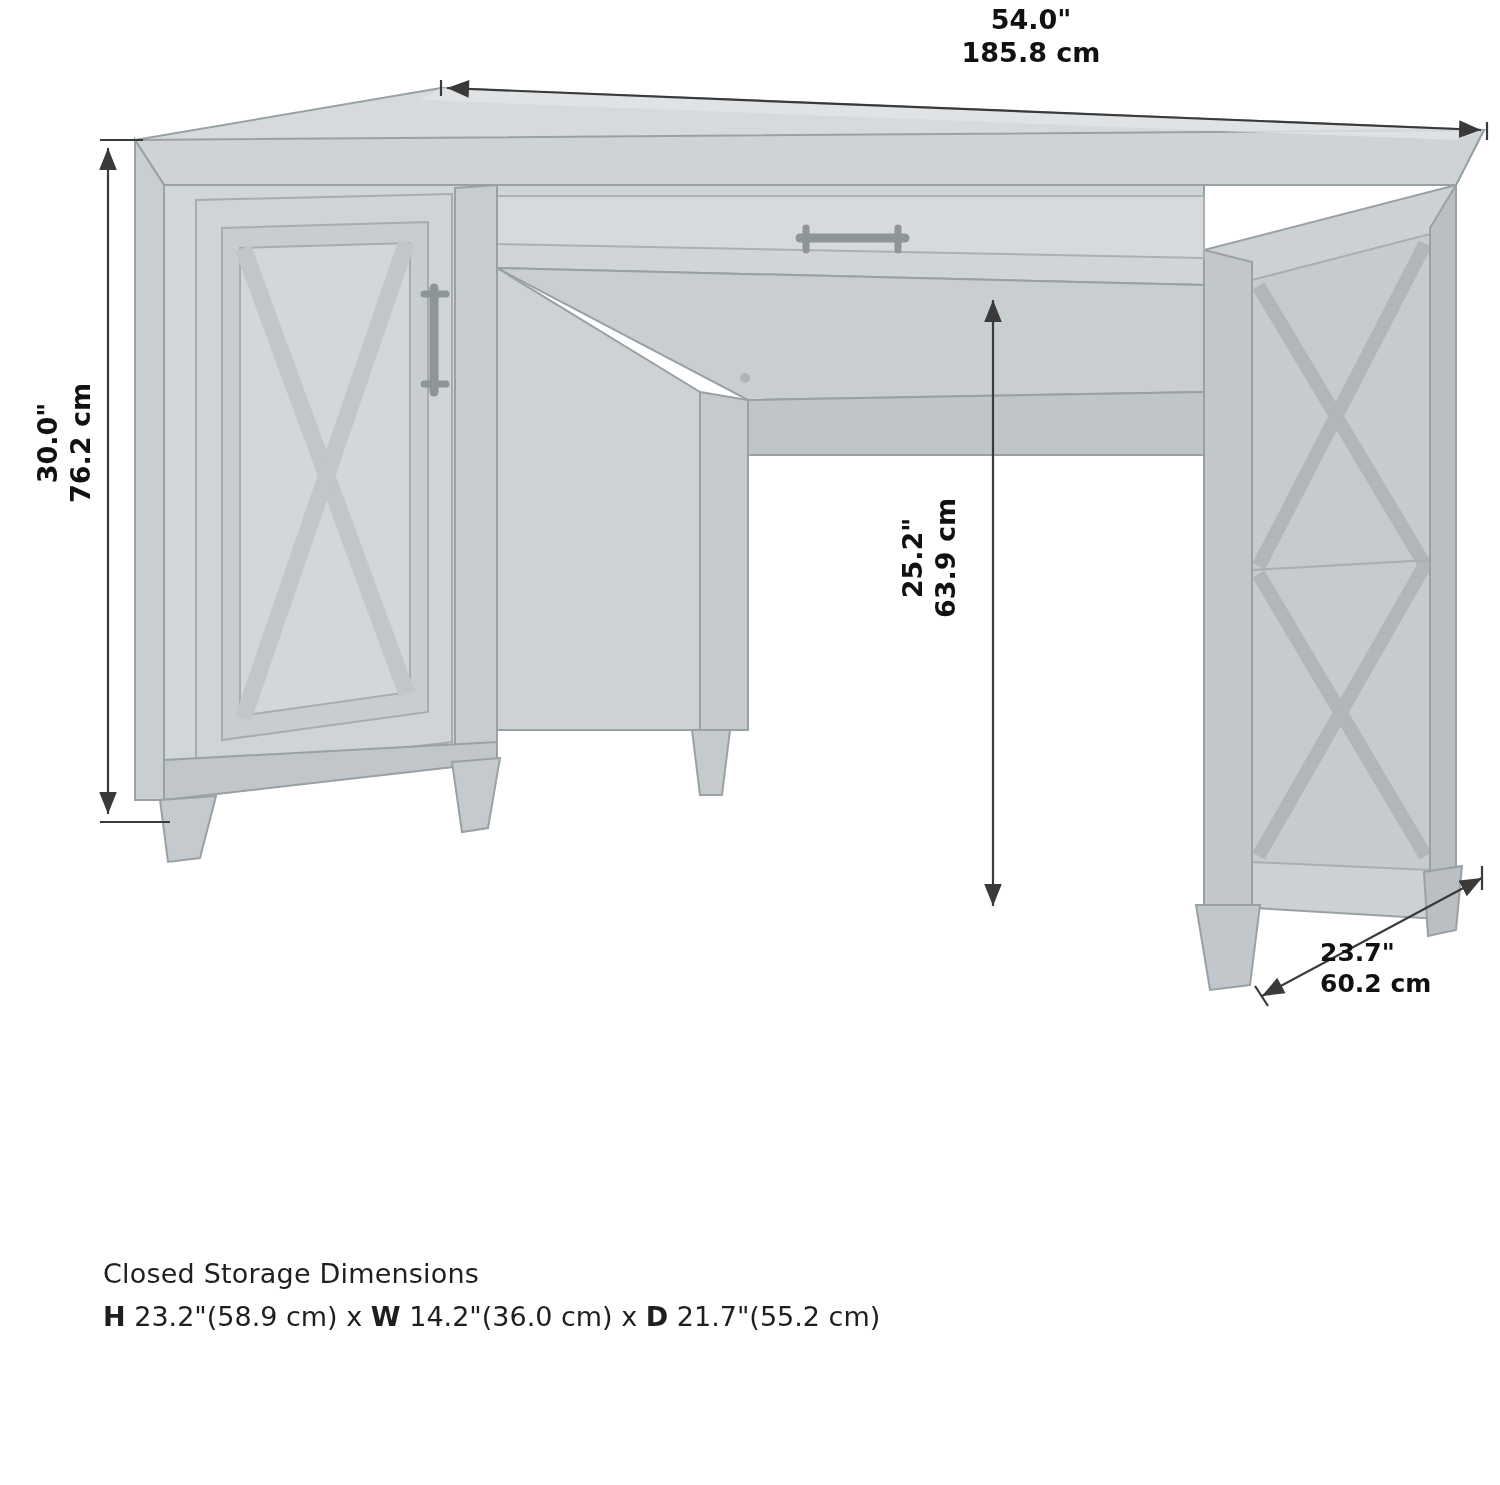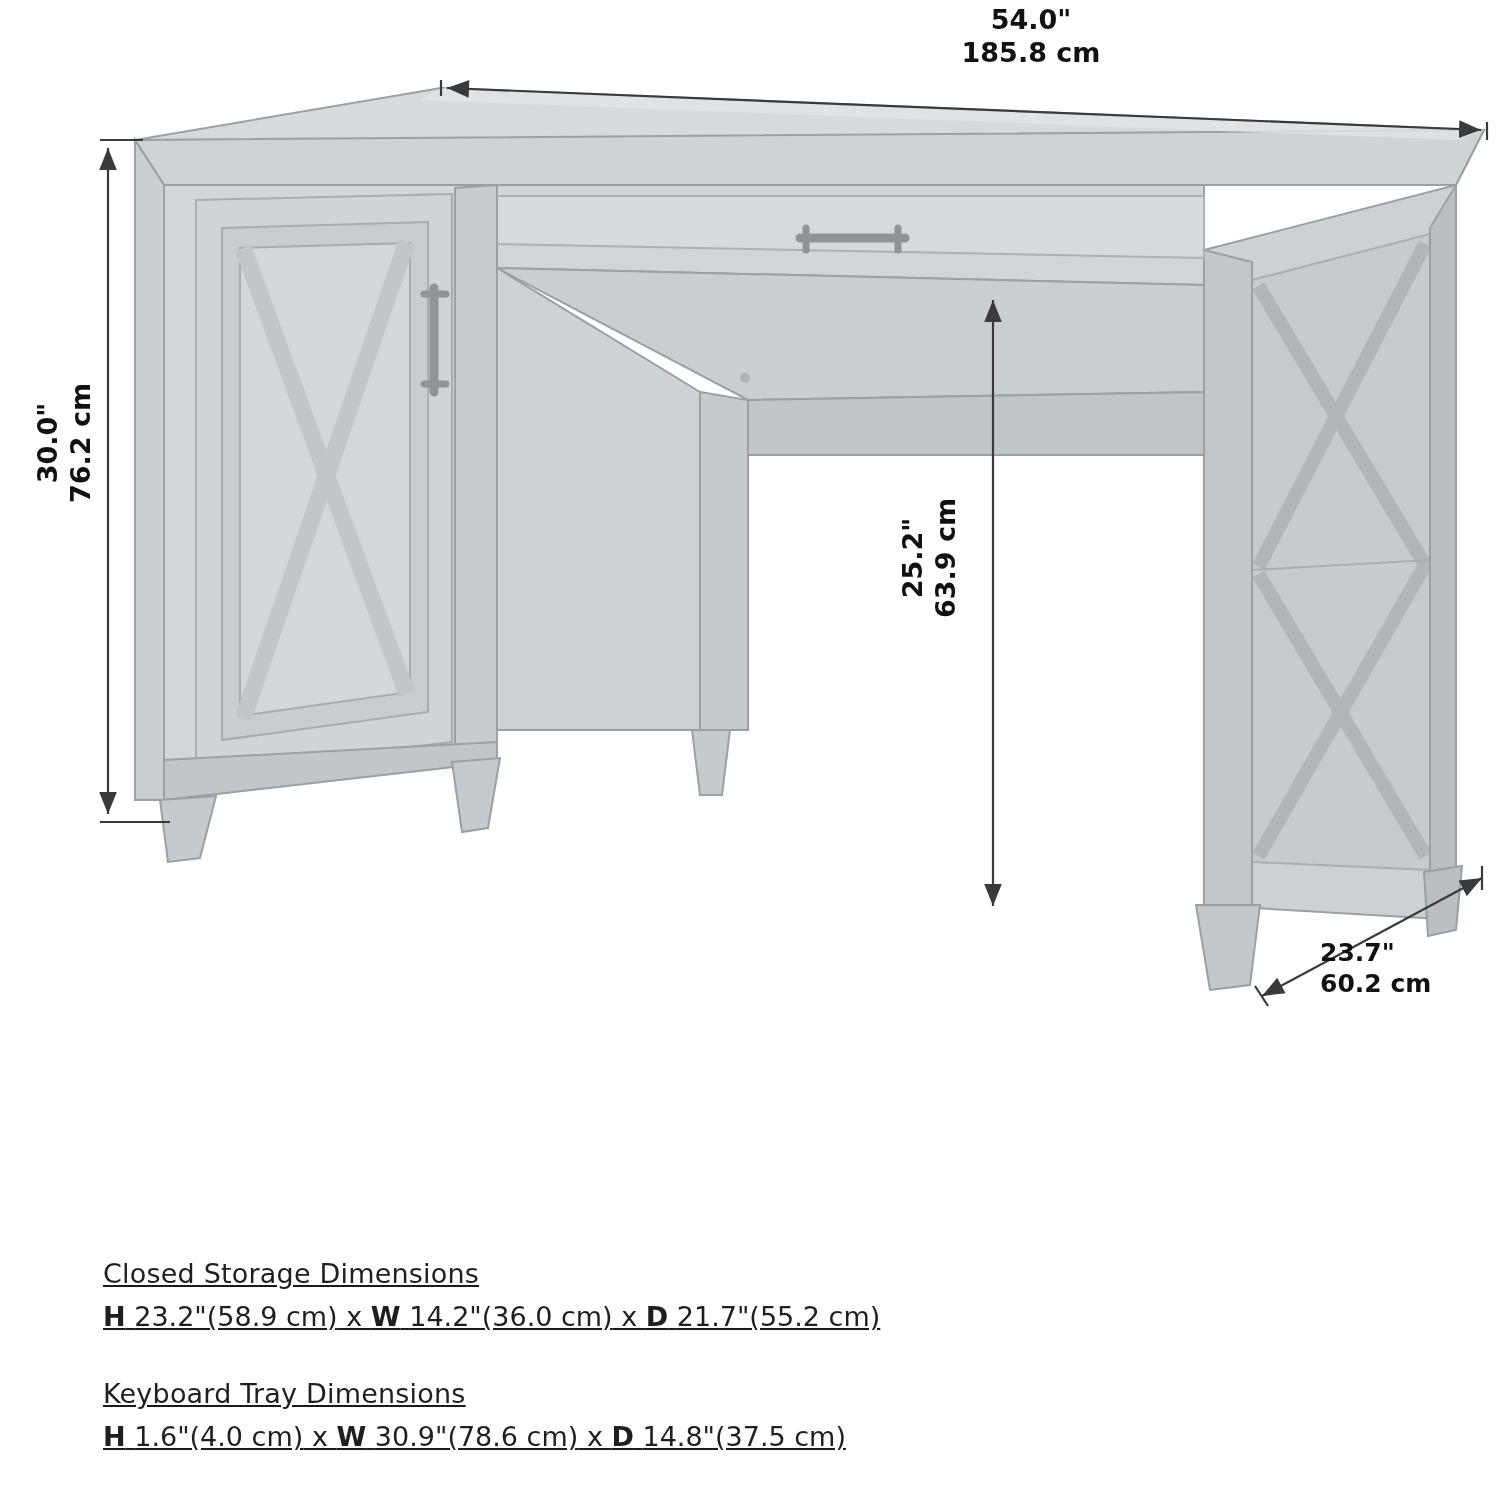--- a/index.html
+++ b/index.html
@@ -47,21 +47,21 @@
     transform: rotate(-90deg);
   }
 
   
   #specs {
     position: absolute;
     left: 103px;
     top: 1258px;
     width: 1100px;
   }
-  .spec-group { margin-bottom: 46px; text-decoration: underline; }
+  .spec-group { margin-bottom: 46px; }
   .spec-title {
     font-size: 27px;
     color: #1f1f1f;
     letter-spacing: 0.2px;
     margin-bottom: 12px;
     font-weight: 400;
   }
   .spec-line {
     font-size: 27px;
     color: #1f1f1f;
@@ -219,24 +219,15 @@
     <div class="spec-group">
       <div class="spec-title">Closed Storage Dimensions</div>
       <div class="spec-line">
         <b>H</b>
         <span>23.2"(58.9 cm)</span><span> x </span><b>W</b>
         <span>14.2"(36.0 cm)</span><span> x </span><b>D</b>
         <span>21.7"(55.2 cm)</span>
       </div>
     </div>
 
-    <div class="spec-group">
-      <div class="spec-title">Keyboard Tray Dimensions</div>
-      <div class="spec-line">
-        <b>H</b>
-        <span>1.6"(4.0 cm)</span><span> x </span><b>W</b>
-        <span>30.9"(78.6 cm)</span><span> x </span><b>D</b>
-        <span>14.8"(37.5 cm)</span>
-      </div>
-    </div>
 
   </div>
 </div>
 
 </body></html>

